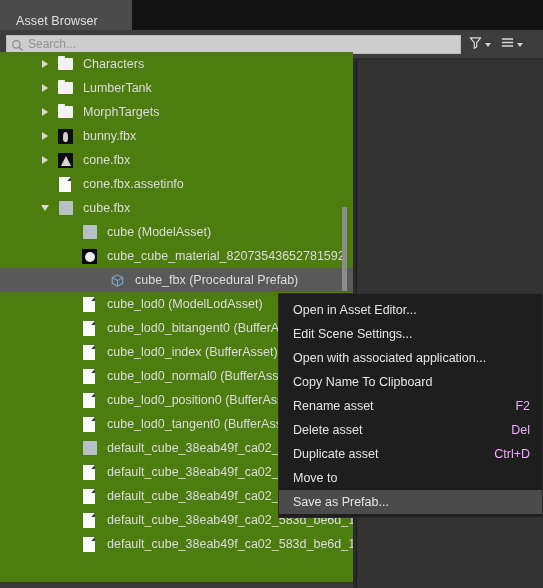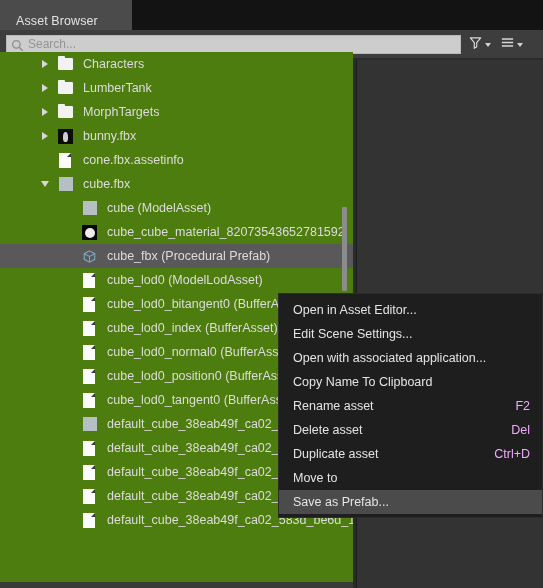--- a/index.html
+++ b/index.html
@@ -93,21 +93,21 @@
 
   
   .row {
     position: relative;
     height: 24px;
     display: flex; align-items: center;
     color: #dcdcdc;
     font-size: 12.5px;
     white-space: nowrap;
   }
-  .row.selected { background: #595959; }
+  .row.selected { background: #595959; padding-left: 28px; }
   .row-label { overflow: hidden; }
 
   .arrow {
     width: 14px; height: 24px;
     display: flex; align-items: center; justify-content: center;
     flex: 0 0 auto;
   }
   .arrow .tri-r {
     width: 0; height: 0;
     border-top: 4.5px solid transparent;
@@ -324,20 +324,33 @@
           <span style="width: 6px; flex: 0 0 auto;"></span>
           <span class="icon">
             <div class="ic-thumb">
               <span class="sh-bunny"></span>
             </div>
           </span>
           <span class="row-label">bunny.fbx</span>
         </div>
         <div class="row">
           <span style="width: 38px; flex: 0 0 auto;"></span>
+          <span class="arrow">
+            <i class="tri-r"></i>
+          </span>
+          <span style="width: 6px; flex: 0 0 auto;"></span>
+          <span class="icon">
+            <div class="ic-thumb">
+              <span class="sh-cone"></span>
+            </div>
+          </span>
+          <span class="row-label">cone.fbx</span>
+        </div>
+        <div class="row">
+          <span style="width: 38px; flex: 0 0 auto;"></span>
           <span class="arrow empty"></span>
           <span style="width: 6px; flex: 0 0 auto;"></span>
           <span class="icon">
             <div class="ic-doc"></div>
           </span>
           <span class="row-label">cone.fbx.assetinfo</span>
         </div>
         <div class="row">
           <span style="width: 38px; flex: 0 0 auto;"></span>
           <span class="arrow">

